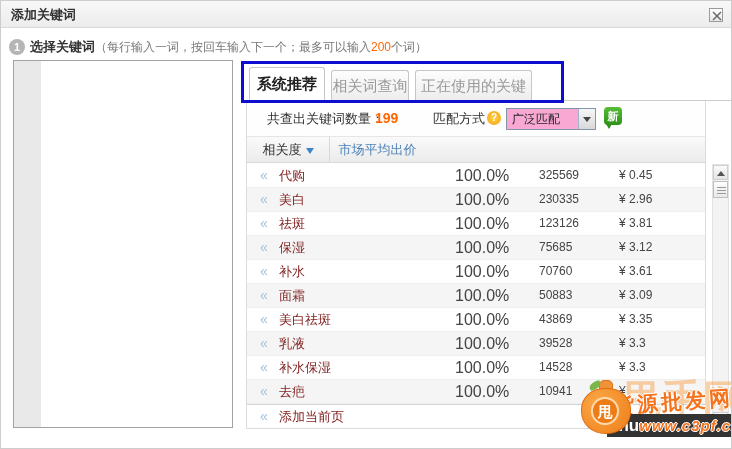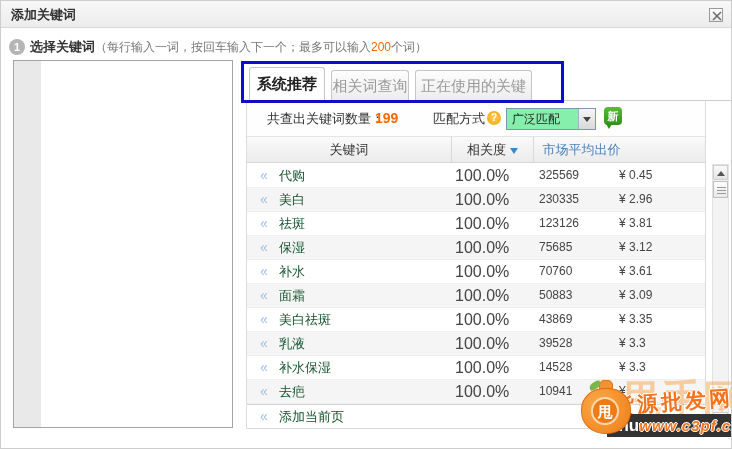--- a/index.html
+++ b/index.html
@@ -56,21 +56,21 @@
   .filter-row { position:absolute; left:0; top:0; width:100%; height:36px;
                 border-bottom:1px solid #e5e5e5; background:#fefefe; }
   .count-label { position:absolute; left:20px; top:0; line-height:35px; font-size:13px; color:#333; }
   .count-value { position:absolute; left:128px; top:0; line-height:35px; font-size:14px;
                  font-weight:bold; color:#ff6600; }
   .match-label { position:absolute; left:186px; top:0; line-height:35px; font-size:13px; color:#333; }
   .help-icon { position:absolute; left:240px; top:10px; width:14px; height:14px; border-radius:50%;
                background:radial-gradient(#ffd24d,#f5a00c); color:#fff; font-size:10px;
                font-weight:bold; text-align:center; line-height:14px; cursor:pointer; }
   .select-box { position:absolute; left:259px; top:7px; width:90px; height:22px;
-                border:1px solid #8196ac; background:#86efac; cursor:pointer;font-family:Liberation Serif, serif; }
+                border:1px solid #8196ac; background:#f9a8d4; cursor:pointer;font-family:Liberation Serif, serif; }
   .select-value { position:absolute; left:5px; top:0; line-height:20px; font-size:12px; color:#222; }
   .select-btn { position:absolute; right:0; top:0; width:17px; height:20px;
                 border-left:1px solid #a3b4c6; background:linear-gradient(#f6f6f6,#d9d9d9); }
   .select-btn .tri { position:absolute; left:4px; top:8px; width:0; height:0;
                      border-left:4px solid transparent; border-right:4px solid transparent;
                      border-top:5px solid #444; }
   .new-badge { position:absolute; left:357px; top:6px; width:18px; height:18px; border-radius:4px;
                background:linear-gradient(#55bd35,#2e9219); color:#fff; font-size:11px;
                font-weight:bold; text-align:center; line-height:18px; }
   .new-badge::after { content:""; position:absolute; left:2px; bottom:-4px; width:0; height:0;
@@ -89,21 +89,21 @@
   .th-price { width:96px; color:#4d82b8; cursor:pointer; }
   .sort-arrow { display:inline-block; width:0; height:0; margin-left:4px;
                 border-left:4px solid transparent; border-right:4px solid transparent;
                 border-top:6px solid #3c85c8; vertical-align:middle; }
 
   
   .trow { position:absolute; left:0; width:458px; height:24px; line-height:23px;
           font-size:13px; border-bottom:1px solid #efefef; background:#fff; }
   .trow.zebra { background:#f5f5f5; }
   .chev { position:absolute; left:13px; top:0; color:#9fc0e0; font-size:14px; cursor:pointer; }
-  .kw { position:absolute; left:32px; top:0; color:#14532d; cursor:pointer; }
+  .kw { position:absolute; left:32px; top:0; color:#7f1d1d; cursor:pointer; }
   .rel { position:absolute; left:208px; top:0; color:#444; font-size:16px; }
   .vol { position:absolute; left:292px; top:0; color:#444; font-size:12px; }
   .price { position:absolute; left:372px; top:0; color:#444; font-size:12px; }
   .tfoot { position:absolute; left:0; top:303px; width:458px; height:24px; line-height:23px;
            background:#fff; border-top:1px solid #d4d4d4; font-size:13px; }
 
   
   .scrollbar { position:absolute; left:711px; top:163px; width:17px; height:264px;
                background:#f3f3f3; border:1px solid #e2e2e2; }
   .sb-btn { position:absolute; left:0; width:15px; height:15px;
@@ -198,21 +198,20 @@
       <span class="select-box">
         <span class="select-value">广泛匹配</span>
         <span class="select-btn">
             <span class="tri"></span>
           </span>
       </span>
       <span class="new-badge">新</span>
     </div>
 
     <div class="thead">
-      <div class="th th-kw">关键词</div>
       <div class="th th-rel">
         <span>相关度</span><span class="sort-arrow"></span>
       </div>
       <div class="th th-price">市场平均出价</div>
     </div>
 
     <div class="trow" style="top:63px;">
       <span class="chev">«</span>
       <span class="kw">代购</span>
       <span class="rel">100.0%</span>

